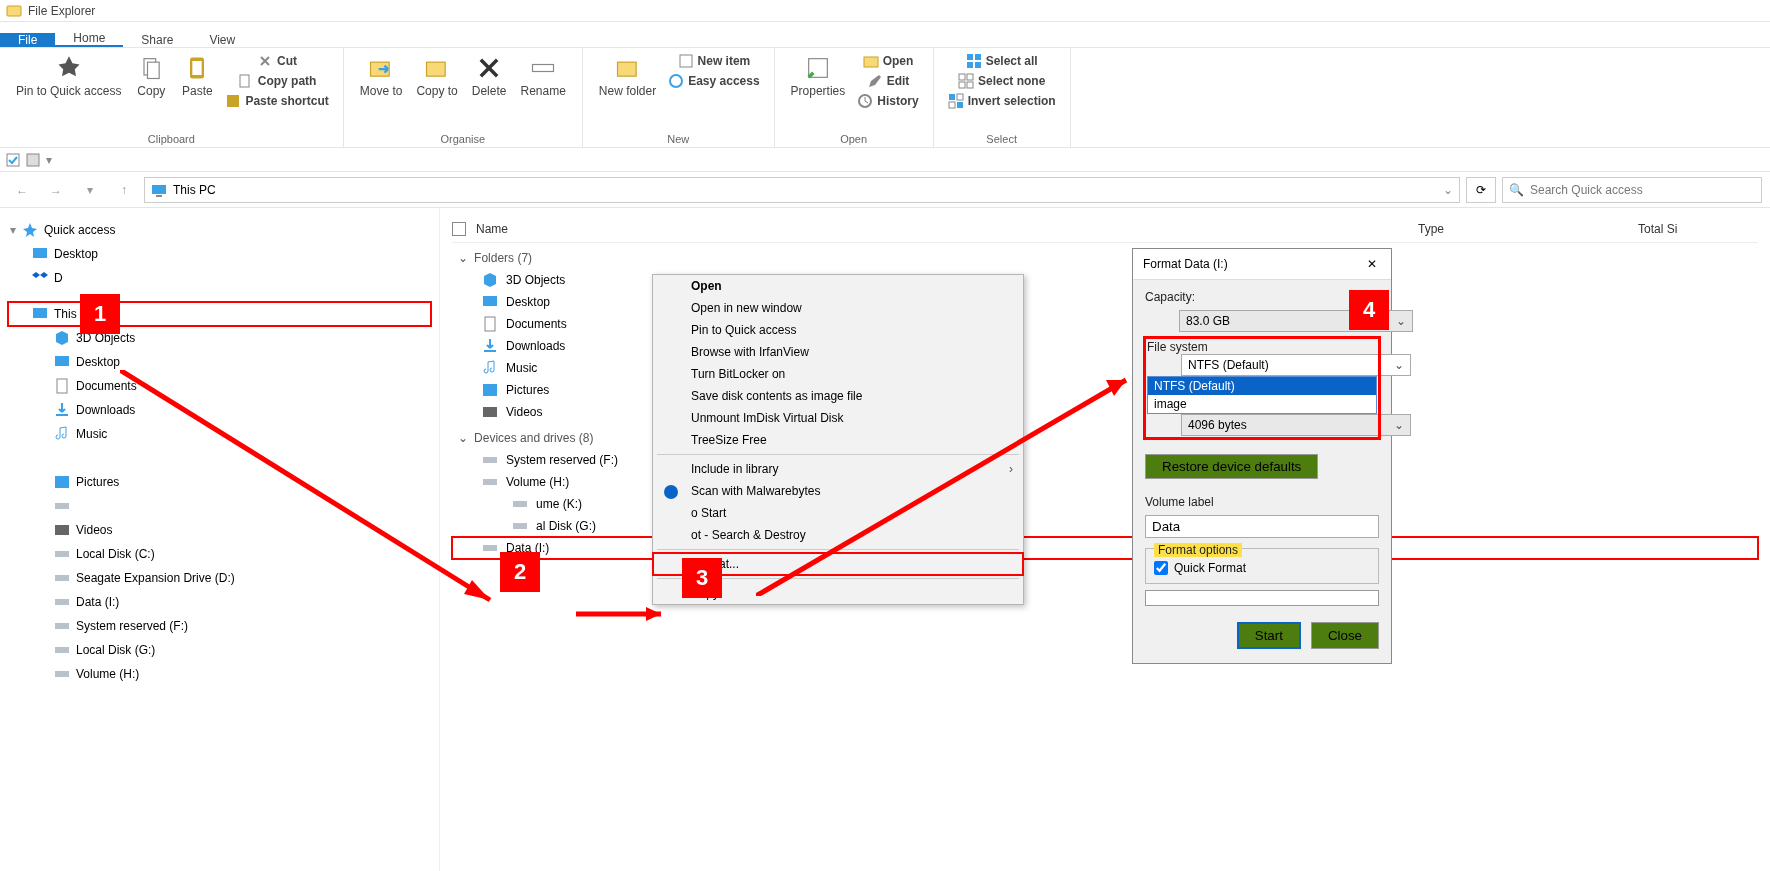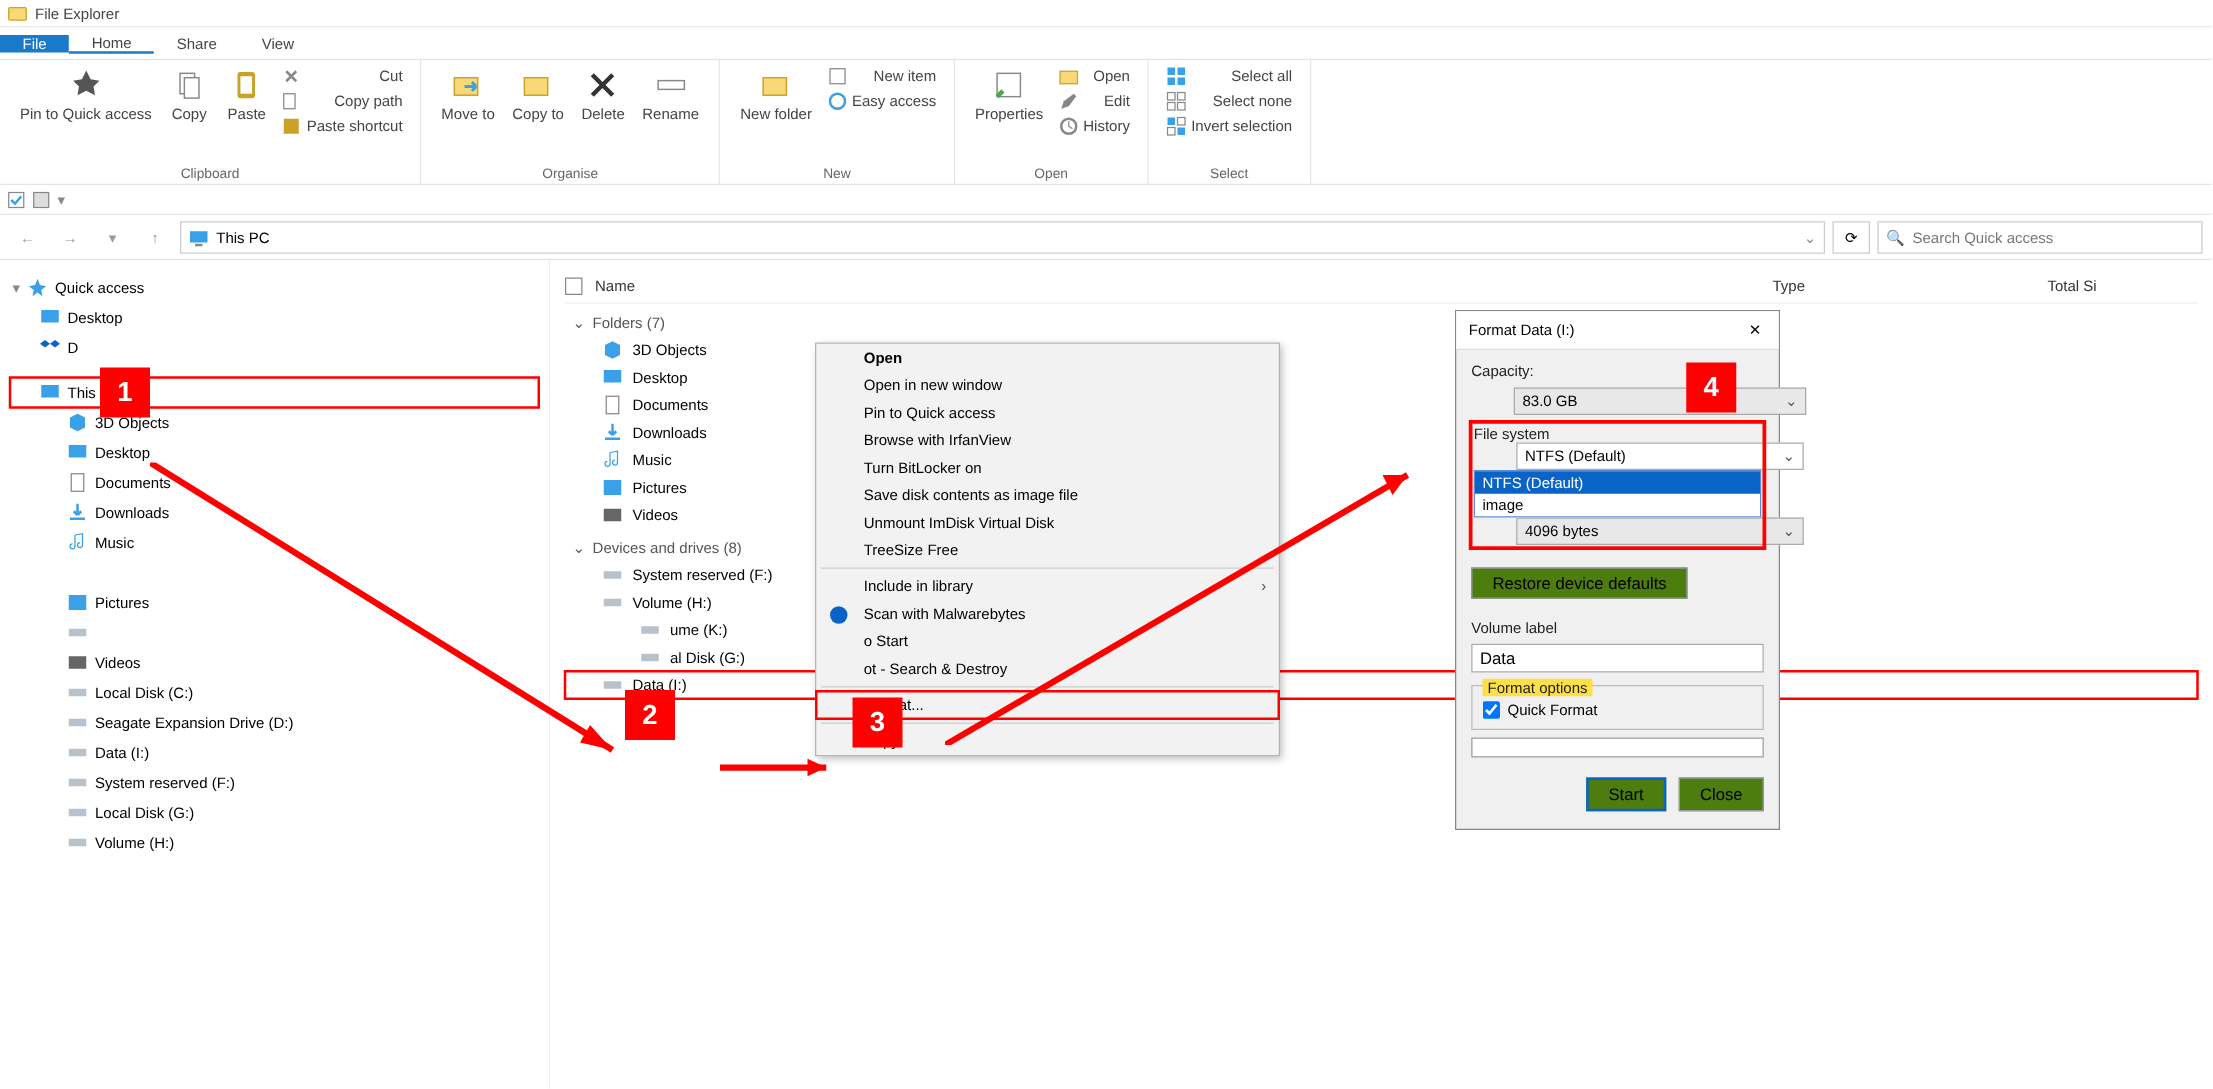--- a/index.html
+++ b/index.html
@@ -4,33 +4,33 @@
 <style>
 * { box-sizing: border-box; margin: 0; padding: 0; }
 body { font-family: "Segoe UI", sans-serif; font-size: 12px; background: #fff; color: #000; position: relative; width: 1770px; height: 871px; overflow: hidden; }
 
 
 .titlebar { display: flex; align-items: center; padding: 2px 6px; height: 22px; background: #fff; border-bottom: 1px solid #e5e5e5; }
 .titlebar .ticon { width: 16px; height: 16px; margin-right: 6px; }
 .titlebar .title { color: #444; }
 
 
-.tabs { display: flex; align-items: center; border-bottom: 1px solid #e5e5e5; height: 26px; background: #fff; }
+.tabs { display: flex; align-items: flex-end; border-bottom: 1px solid #e5e5e5; height: 26px; background: #fff; }
 .tab { padding: 0 18px; display: flex; align-items: center; color: #444; cursor: pointer; }
 .tab.file { background: #1979ca; color: #fff; }
 .tab.active { border-bottom: 2px solid #1979ca; }
 
 
 .ribbon { display: flex; border-bottom: 1px solid #e5e5e5; height: 100px; background: #fff; }
 .rgroup { display: flex; flex-direction: column; align-items: center; justify-content: space-between; border-right: 1px solid #e5e5e5; padding: 4px 10px 2px; }
 .rgroup .row { display: flex; align-items: flex-start; gap: 2px; flex: 1; }
 .rgroup .label { color: #666; font-size: 11px; margin-top: 18px; }
 .rbtn { display: flex; flex-direction: column; align-items: center; justify-content: center; padding: 2px 6px; color: #444; cursor: pointer; text-align: center; min-width: 44px; }
 .rbtn .ic { width: 28px; height: 28px; margin-bottom: 2px; }
-.rbtn.small { flex-direction: row; justify-content: space-between; min-width: auto; padding: 1px 4px; gap: 4px; font-size: 12px; }
+.rbtn.small { flex-direction: row; justify-content: center; min-width: auto; padding: 1px 4px; gap: 4px; font-size: 12px; font-weight: bold; }
 .rbtn.small .ic { width: 16px; height: 16px; margin: 0; }
 .col { display: flex; flex-direction: column; gap: 2px; }
 
 
 .subbar { height: 24px; border-bottom: 1px solid #e5e5e5; display: flex; align-items: center; padding: 0 6px; gap: 6px; }
 .subbar .small-ic { width: 14px; height: 14px; color: #555; }
 
 
 .navrow { display: flex; align-items: center; height: 36px; border-bottom: 1px solid #e5e5e5; padding: 0 8px; gap: 6px; }
 .navbtn { width: 28px; height: 28px; display: flex; align-items: center; justify-content: center; color: #999; cursor: pointer; }
@@ -62,21 +62,21 @@
 
 .ctxmenu { position: absolute; left: 652px; top: 274px; width: 372px; background: #f2f2f2; border: 1px solid #b5b5b5; box-shadow: 2px 2px 6px rgba(0,0,0,0.25); }
 .ctxmenu .ci { padding: 4px 10px 4px 38px; cursor: pointer; position: relative; }
 .ctxmenu .ci.bold { font-weight: bold; }
 .ctxmenu .sep { height: 1px; background: #ccc; margin: 3px 4px; }
 .ctxmenu .sub::after { content: "›"; position: absolute; right: 10px; color: #555; }
 .ctxmenu .ci .cic { position: absolute; left: 10px; top: 4px; width: 16px; height: 16px; }
 .ctxmenu .ci.hl { outline: 2px solid #ff0000; outline-offset: -1px; }
 
 
-.dlg { position: absolute; left: 1164px; top: 248px; width: 260px; border: 1px solid #888; background: #f0f0f0; font-size: 12px; }
+.dlg { position: absolute; left: 1132px; top: 248px; width: 260px; border: 1px solid #888; background: #f0f0f0; font-size: 12px; }
 .dlg .dtitle { display: flex; justify-content: space-between; align-items: center; background: #fff; padding: 6px 10px; border-bottom: 1px solid #ddd; }
 .dlg .xbtn { width: 18px; height: 18px; display: flex; align-items: center; justify-content: center; cursor: pointer; }
 .dlg .dbody { padding: 10px 12px 14px; display: flex; flex-direction: column; gap: 6px; }
 .dlg label { color: #222; }
 .sel { width: 100%; border: 1px solid #aaa; background: #fff; padding: 3px 6px; display: flex; justify-content: space-between; align-items: flex-start; cursor: pointer; margin-left: 34px; }
 .sel.disabled { background: #e8e8e8; }
 .sel .chev { color: #555; }
 .dd { border: 1px solid #5a8fd6; background: #fff; }
 .dd .opt { padding: 2px 6px; cursor: pointer; }
 .dd .opt.sel-opt { background: #0a64c8; color: #fff; }

